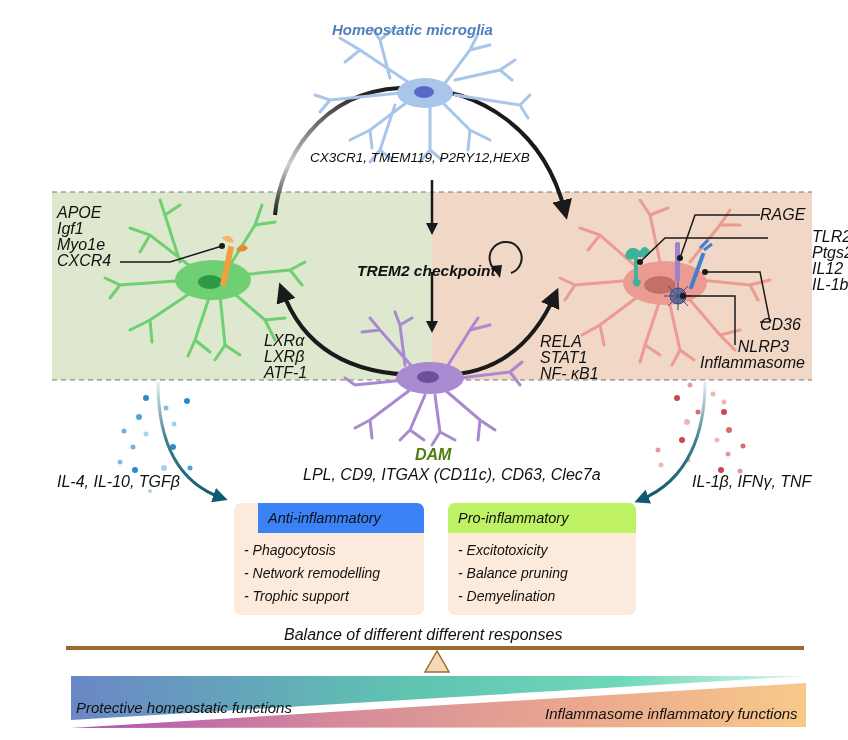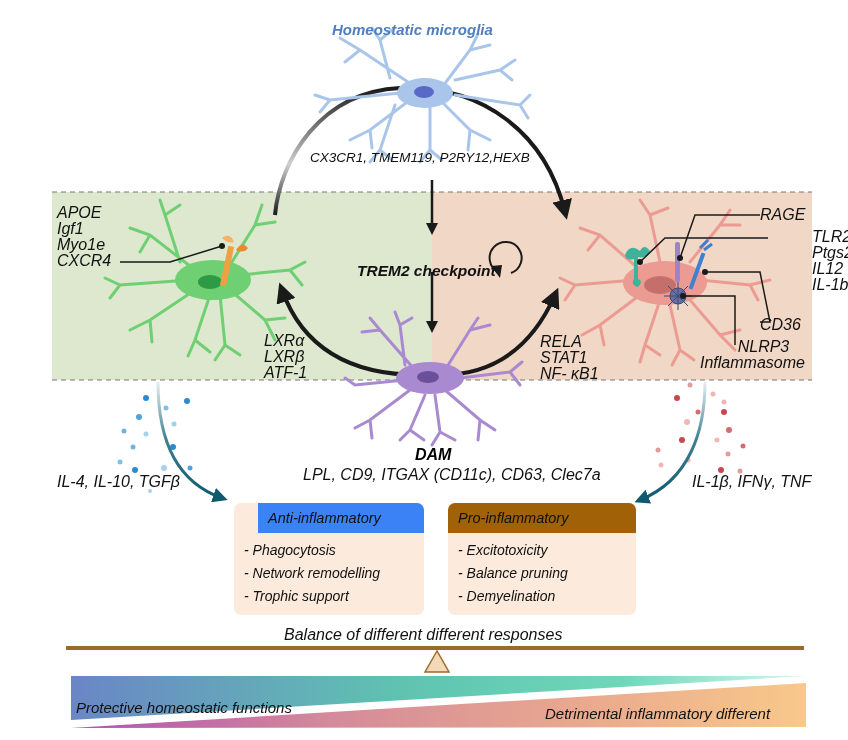--- a/index.html
+++ b/index.html
@@ -2,21 +2,21 @@
 <html><head>
 <meta charset="utf-8">
 <style>
   html, body { margin: 0; padding: 0; background: #ffffff; }
   body { width: 848px; height: 740px; position: relative; overflow: hidden;
          font-family: "Liberation Sans", "DejaVu Sans", sans-serif; color: #111; }
   #stage { position: absolute; left: 0; top: 0; width: 786px; height: 740px; font-style: italic; }
   .abs { position: absolute; }
   .txt { position: absolute; font-size: 16px; line-height: 16px; color: #111; white-space: nowrap; }
   .title-blue { font-weight: bold; color: #4f7fbf; font-size: 15px; }
-  .title-purple { font-weight: bold; color: #000000; font-size: 16px; }
+  .title-purple { font-weight: bold; color: #4d7c0f; font-size: 16px; }
   .trem { font-weight: bold; font-size: 15.5px; }
   .stack span { display: block; }
   .box { position: absolute; border-radius: 7px; background: #fcebdc; overflow: hidden; }
   .box-head { height: 30px; line-height: 30px; padding-left: 10px; font-size: 14.5px; }
   .box-body { padding: 6px 10px 0 10px; font-size: 14px; }
   .box-body div { height: 23px; line-height: 23px; }
   .right-align { text-align: right; }
 </style>
 </head>
 <body>
@@ -235,25 +235,25 @@
   <div class="box" style="left:234px;top:503px;width:190px;height:112px;">
     <div class="box-head" style="background:#3b82f6;margin-left:24px;">Anti-inflammatory</div>
     <div class="box-body">
       <div>- Phagocytosis</div>
       <div>- Network remodelling</div>
       <div>- Trophic support</div>
     </div>
   </div>
 
   <div class="box" style="left:448px;top:503px;width:188px;height:112px;">
-    <div class="box-head" style="background:#a16207;">Pro-inflammatory</div>
+    <div class="box-head" style="background:#bef264;">Pro-inflammatory</div>
     <div class="box-body">
       <div>- Excitotoxicity</div>
       <div>- Balance pruning</div>
       <div>- Demyelination</div>
     </div>
   </div>
 
   <div class="txt" style="left:284px;top:627px;">Balance of different different responses</div>
   <div class="txt" style="left:76px;top:684px;font-size:15px;margin-top:16px;">Protective homeostatic functions</div>
-  <div class="txt" style="left:545px;top:706px;font-size:15px;">Detrimental inflammatory different</div>
+  <div class="txt" style="left:545px;top:706px;font-size:15px;">Inflammasome inflammatory functions</div>
 
 </div>
 
 </body></html>

